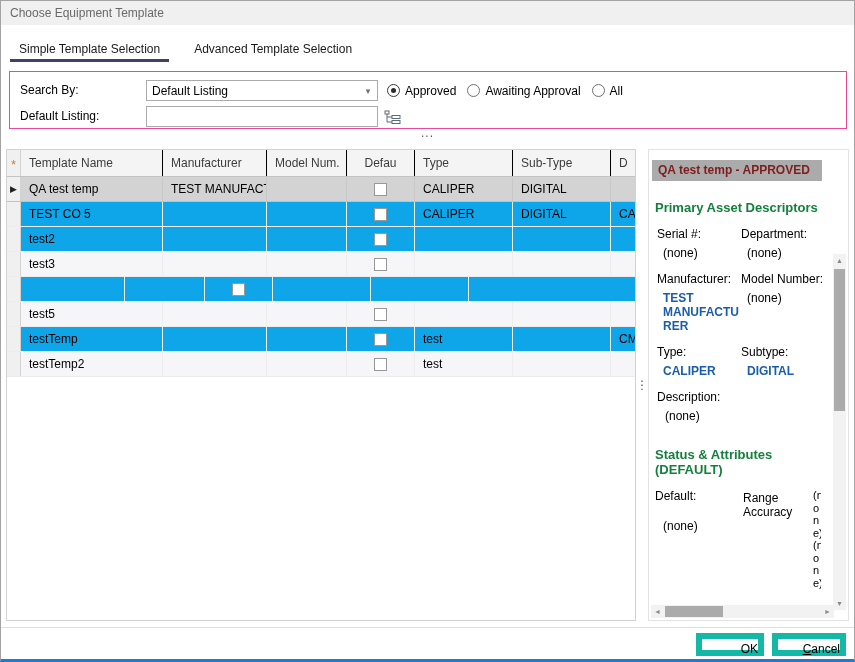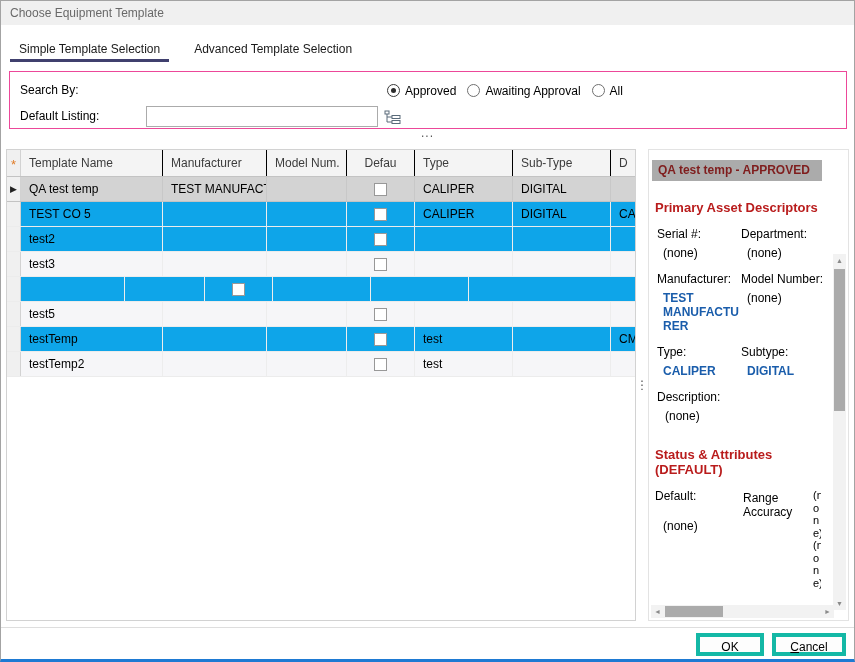--- a/index.html
+++ b/index.html
@@ -61,21 +61,21 @@
   .ast { color:#e07c28; font-size:13px; line-height:29px; }
   .rowmark { font-size:9px; line-height:25px; color:#222; }
   .checkbox { width:13px; height:13px; border:1px solid #989898; background:#fff; display:inline-block; }
 
   
   .details { position:absolute; left:647px; top:148px; width:201px; height:472px;
              background:#fff; border:1px solid #e3e3e3; overflow:hidden; }
   .d-header { position:absolute; left:3px; top:10px; width:170px; height:21px; background:#ababab;
               color:#7f1d1d; font-weight:bold; line-height:21px; padding-left:6px; white-space:nowrap; overflow:hidden; }
   .d-content { position:absolute; left:4px; top:44px; width:182px; height:412px; overflow:hidden; }
-  .d-sec { font-weight:bold; font-size:13px; margin:6px 0 10px 2px; color:#b91c1c; }
+  .d-sec { font-weight:bold; font-size:13px; margin:6px 0 10px 2px; color:#15803d; }
   table.fields { border-collapse:collapse; margin-left:2px; }
   table.fields td { vertical-align:top; font-size:12px; }
   td.lbl { padding:2px 2px 3px 2px; }
   td.lc { width:84px; } td.rc { width:90px; }
   td.val { padding:2px 0 10px 8px; }
   .blue { color:#1a5dab; font-weight:bold; word-break:break-word; }
   .statusrow { display:flex; margin:12px 0 0 2px; }
   .st-c1 { width:80px; flex:none; }
   .st-c1 .v { margin:16px 0 0 8px; }
   .st-c2 { width:70px; flex:none; padding:2px 0 0 8px; }
@@ -88,22 +88,22 @@
   .vthumb { position:absolute; left:1px; top:15px; width:11px; height:142px; background:#ababab; cursor:grab; }
   .vscroll .down { position:absolute; bottom:0; left:0; right:0; }
   .hscroll { position:absolute; left:2px; bottom:2px; width:183px; height:13px; background:#f2f2f2; }
   .hscroll .sbtn { position:absolute; top:0; width:13px; }
   .hscroll .left { left:0; }
   .hscroll .right { right:0; }
   .hthumb { position:absolute; left:14px; top:1px; width:58px; height:11px; background:#ababab; cursor:grab; }
 
   
   .footer-sep { position:absolute; left:0; right:0; top:626px; border-top:1px solid #dedede; }
-  .btn { position:absolute; top:632px; height:23px; background:#fdfdfd; border:4px solid #14b8a6;
-         font-family:inherit; font-size:12px; text-align:center; line-height:21px; cursor:pointer; }
+  .btn { position:absolute; top:632px; height:23px; background:#fdfdfd; border:6px solid #14b8a6;
+         font-family:inherit; font-size:12px; text-align:right; line-height:21px; cursor:pointer; }
   .btn-ok { left:695px; width:68px; }
   .btn-cancel { left:771px; width:74px; }
   .mn { text-decoration:underline; }
 
   svg.tree-icon { display:block; }
 </style>
 </head>
 <body>
 
 <div class="window">
@@ -112,20 +112,24 @@
     <span class="title">Choose Equipment Template</span>
   </div>
 
   <div class="tabs">
     <div class="tab active">Simple Template Selection</div>
     <div class="tab">Advanced Template Selection</div>
   </div>
 
   <div class="search-group">
     <span class="sg-label1">Search By:</span>
+    <div class="combo">
+      <span class="combo-text">Default Listing</span>
+      <span class="arrow">▾</span>
+    </div>
     <div class="radios">
       <div class="radio checked">
         <span class="rdot"></span>
         <span>Approved</span>
       </div>
       <div class="radio">
         <span class="rdot"></span>
         <span>Awaiting Approval</span>
       </div>
       <div class="radio">

